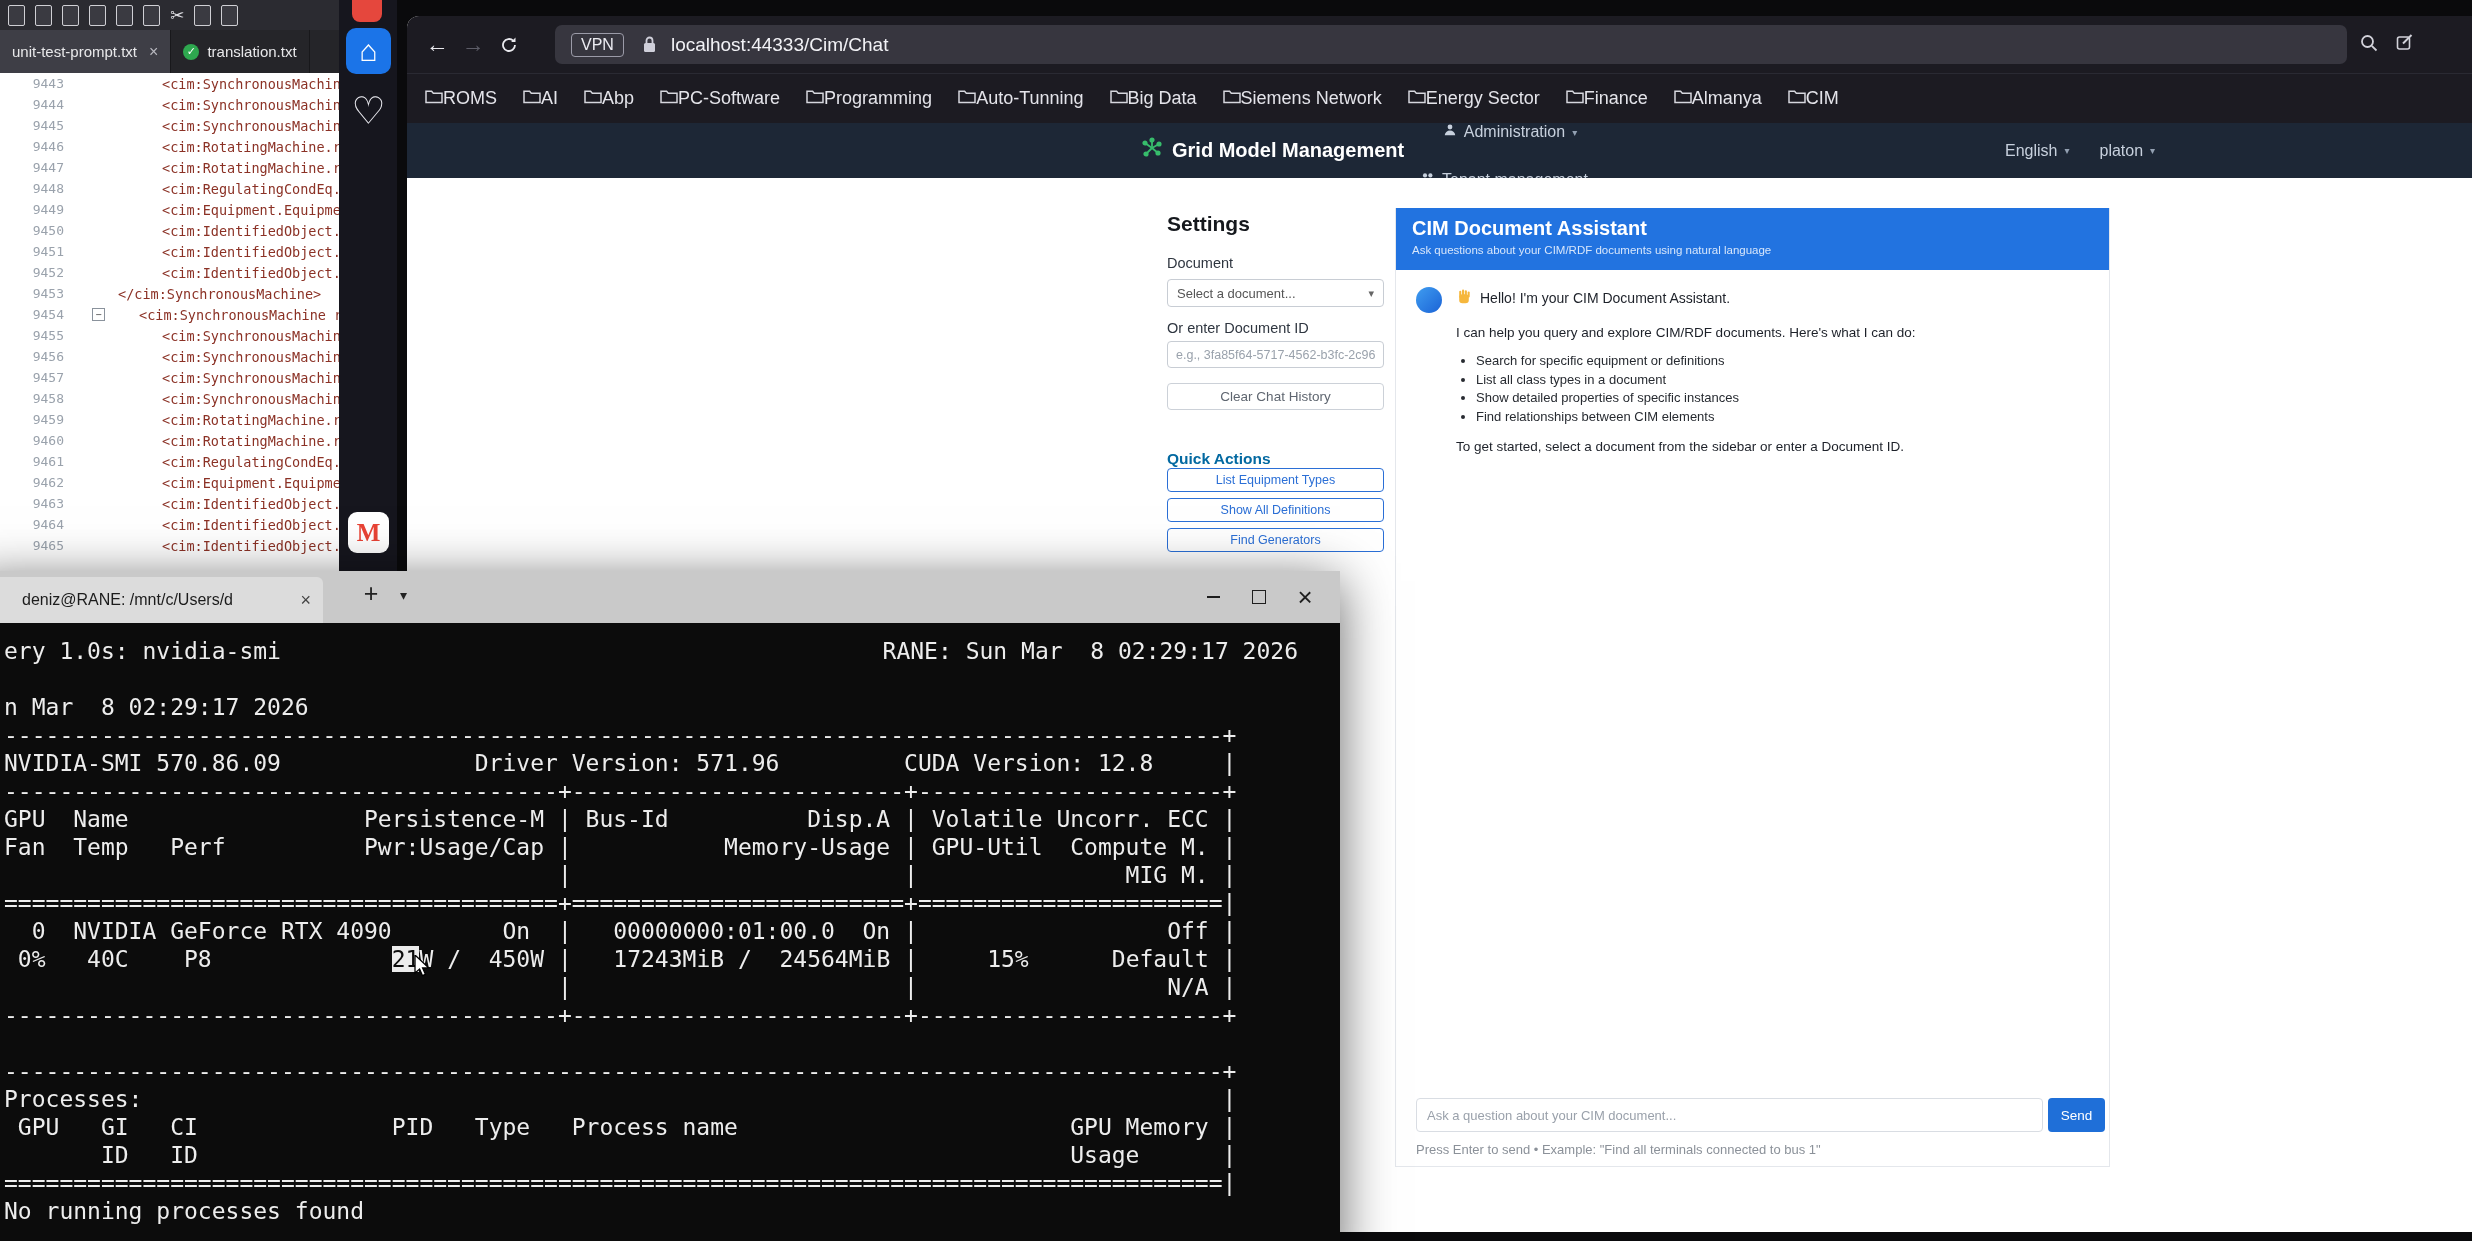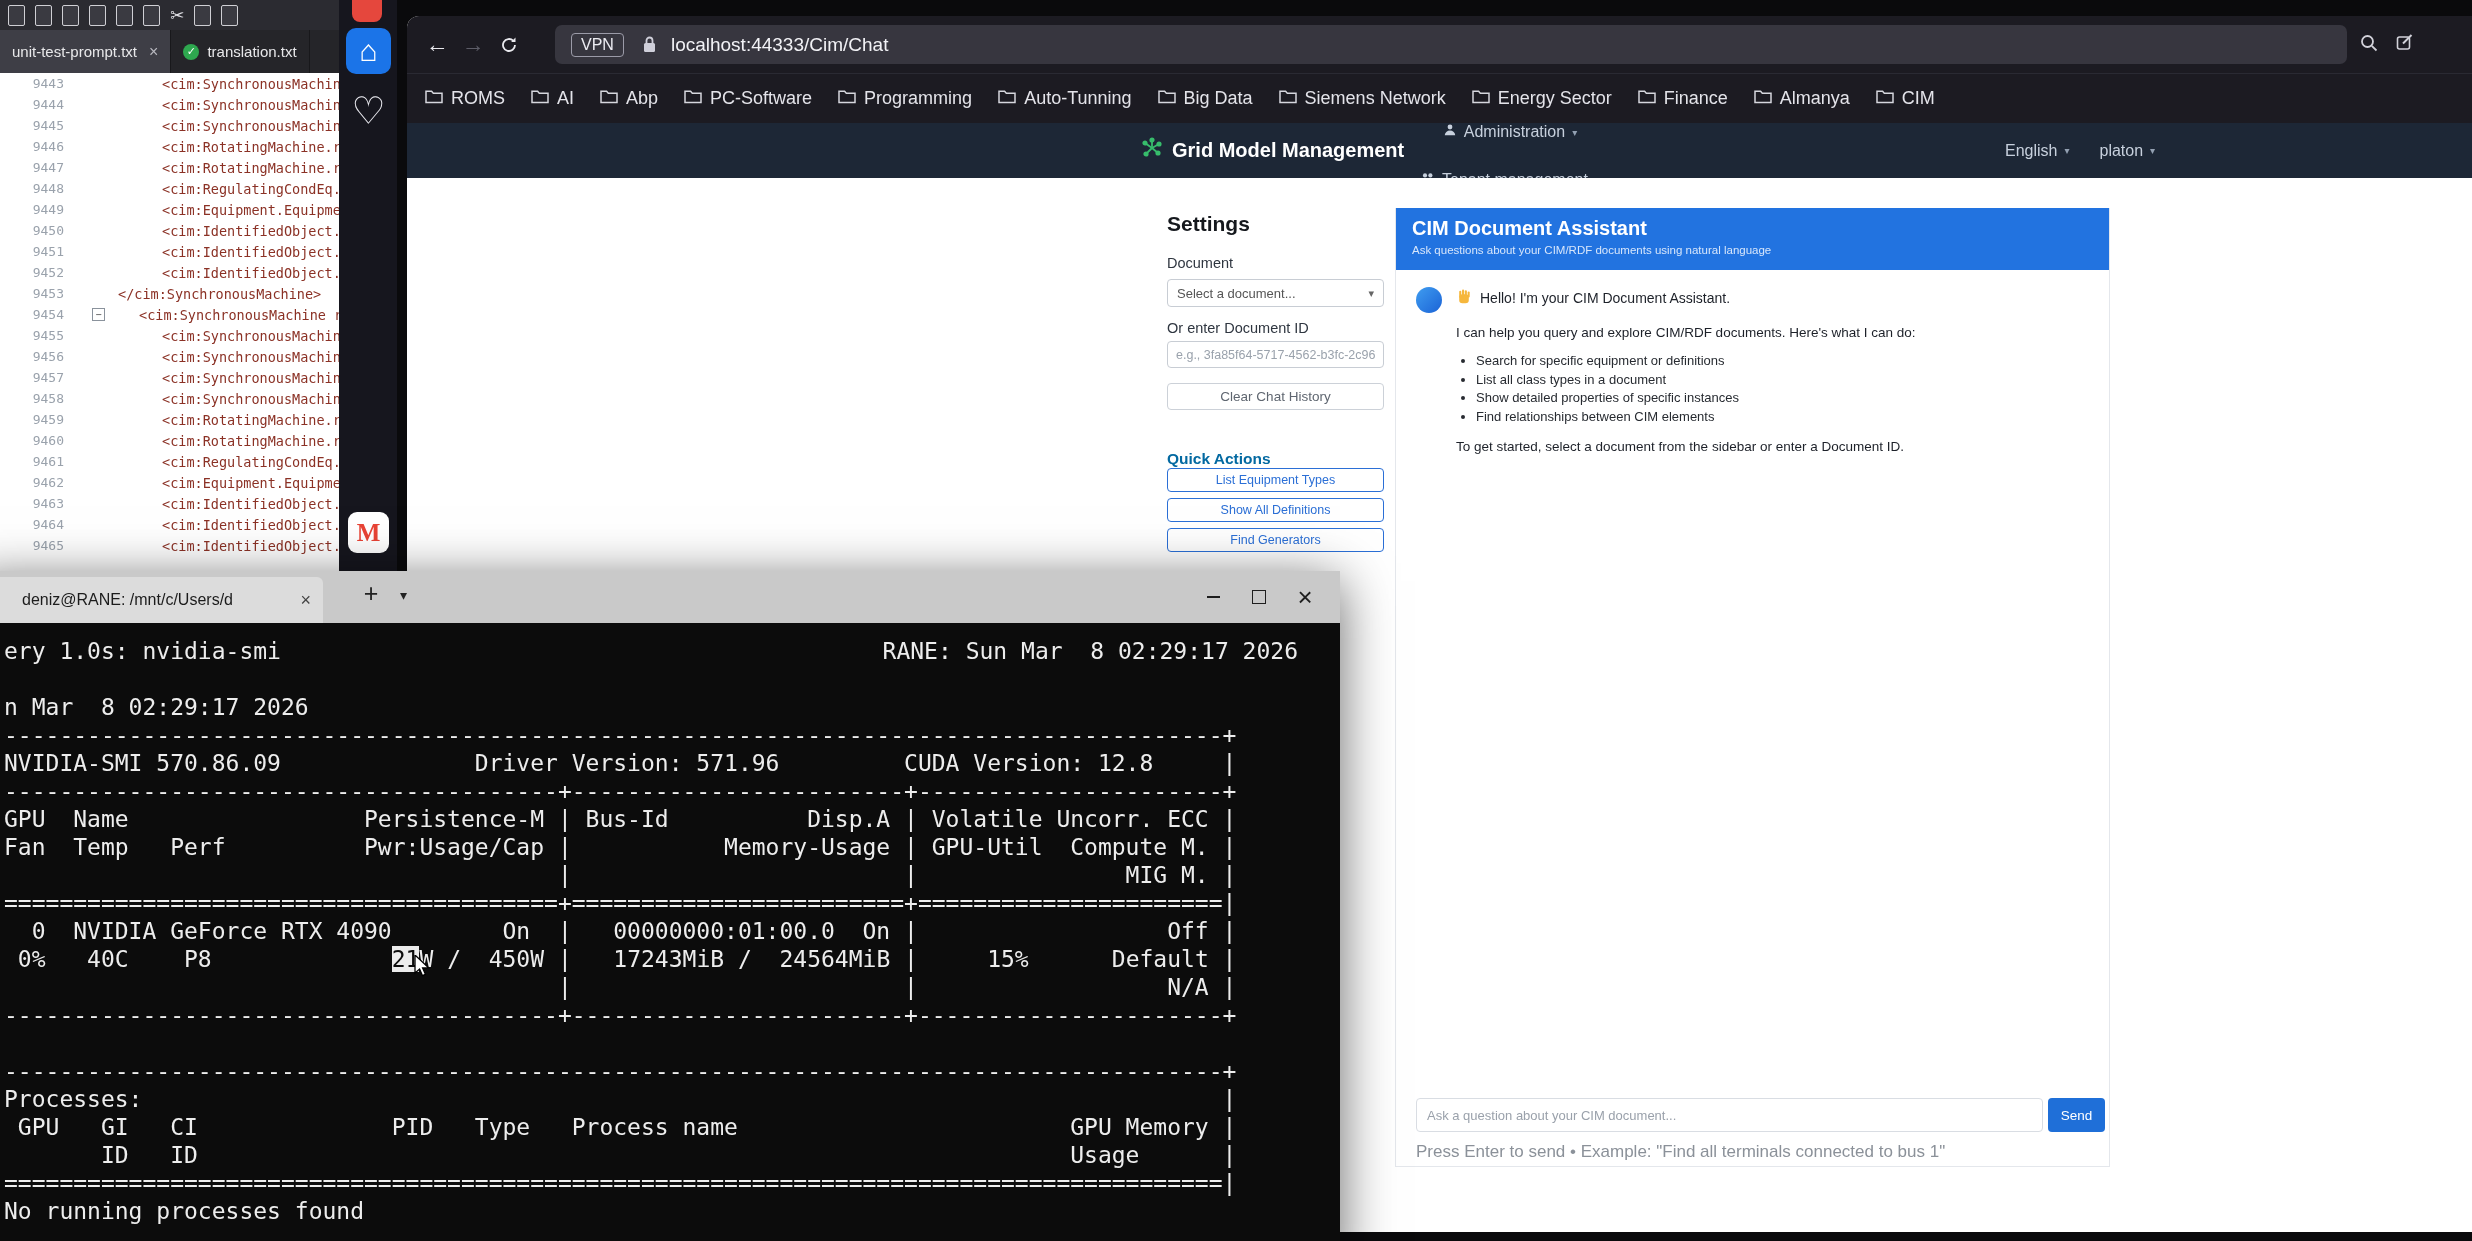--- a/index.html
+++ b/index.html
@@ -45,21 +45,21 @@
   .nav-btn{width:36px;height:36px;display:flex;align-items:center;justify-content:center;color:#e9e9ee;font-size:23px;}
   .nav-btn.dim{color:#5d5d68;}
   .urlbar{position:absolute;left:148px;top:9px;width:1792px;height:39px;background:#37363f;border-radius:7px;
           display:flex;align-items:center;}
   .vpn{margin-left:16px;border:1px solid #9b9ba8;border-radius:4px;color:#ececf2;font-size:16px;padding:2px 9px;}
   .lock{margin-left:18px;display:flex;align-items:center;}
   .url{margin-left:14px;color:#f2f2f6;font-size:19px;}
   .chrome-icons{position:absolute;left:1952px;top:0;height:57px;display:flex;gap:16px;align-items:center;}
   .bookmarks{height:50px;background:#1c1b22;display:flex;align-items:center;gap:26px;padding-left:18px;
              border-top:1px solid #2a2a33;}
-  .bm{display:flex;align-items:center;gap:8px;color:#e4e4ea;font-size:18px;white-space:nowrap;}
+  .bm{display:flex;align-items:center;gap:0;color:#e4e4ea;font-size:18px;white-space:nowrap;}
   .app-header{height:55px;background:#1d2736;position:relative;}
   .brand{position:absolute;left:734px;top:0;height:55px;display:flex;align-items:center;gap:9px;color:#fff;
          font-size:20px;font-weight:700;}
   .main-nav{position:absolute;left:1013px;top:0;height:55px;display:flex;gap:30px;align-items:center;flex-direction:column;}
   .nav-item{display:flex;align-items:center;gap:7px;color:#c7d0dd;font-size:16px;white-space:nowrap;}
   .caret{font-size:10px;color:#93a0b2;}
   .user-nav{position:absolute;left:1598px;top:0;height:55px;display:flex;gap:30px;align-items:center;}
   .page{position:relative;height:1104px;background:#fff;}
 
   
@@ -92,21 +92,21 @@
   .msg{position:absolute;left:60px;top:80px;width:630px;color:#1d2129;}
   .greet{display:flex;align-items:center;gap:7px;font-size:14px;}
   .intro{margin-top:17px;font-size:13.5px;}
   .msg ul{margin:12px 0 0 20px;font-size:13px;line-height:18.5px;color:#272b31;}
   .outro{margin-top:13px;font-size:13.5px;}
   .chat-input{position:absolute;left:20px;top:890px;width:627px;height:34px;border:1px solid #d9dde3;
               border-radius:4px;padding:0 10px;font-size:13px;font-family:"Liberation Sans",sans-serif;}
   .chat-input::placeholder{color:#9aa1ab;}
   .send-btn{position:absolute;left:652px;top:890px;width:57px;height:34px;background:#1f6fd8;color:#fff;
             border:none;border-radius:4px;font-size:13.5px;font-family:"Liberation Sans",sans-serif;}
-  .hint{position:absolute;left:20px;top:934px;font-size:17px;color:#8b9199;}
+  .hint{position:absolute;left:20px;top:934px;font-size:13px;color:#8b9199;}
 
   
   .terminal{position:absolute;left:-32px;top:571px;width:1372px;height:700px;background:#0c0c0c;
             box-shadow:0 10px 50px rgba(0,0,0,.6);}
   .term-bar{height:52px;background:#c9c9c9;position:relative;}
   .term-tab{position:absolute;left:0;top:6px;height:46px;width:355px;background:#dcdcdc;display:flex;
             align-items:center;padding-left:54px;font-size:16px;color:#1c1c1c;border-radius:6px 6px 0 0;}
   .term-tab .ttx{margin-left:auto;margin-right:12px;font-size:18px;color:#444;}
   .term-plus{position:absolute;left:388px;top:8px;width:30px;text-align:center;font-size:25px;color:#222;}
   .term-drop{position:absolute;left:432px;top:16px;font-size:14px;color:#222;}

